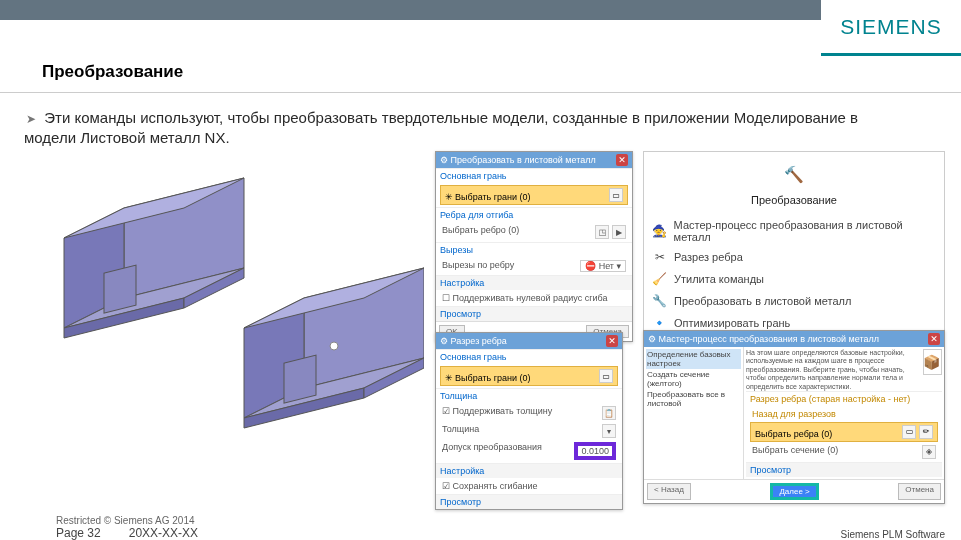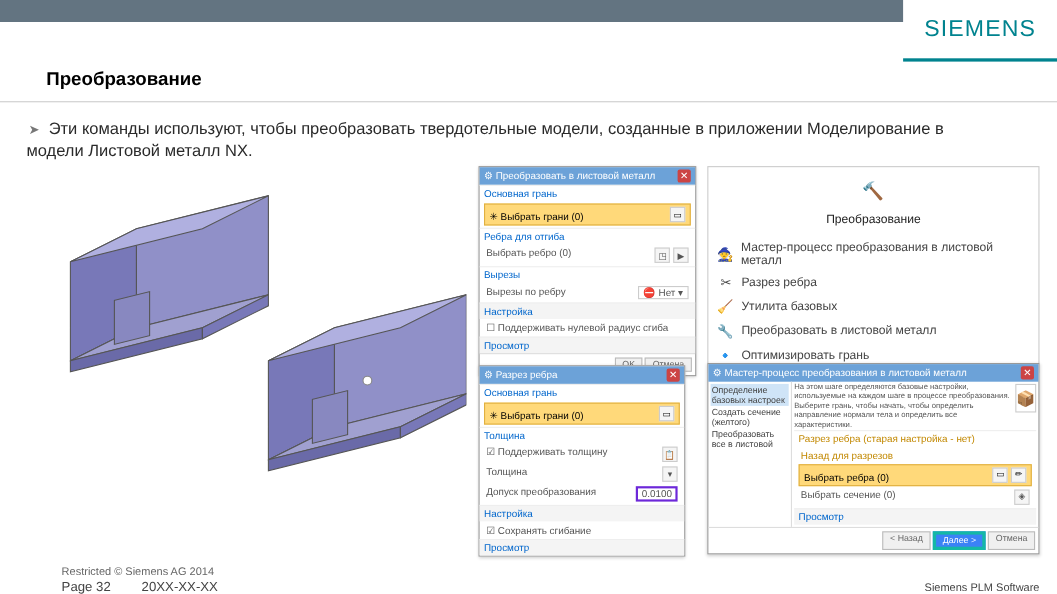--- a/index.html
+++ b/index.html
@@ -12,21 +12,21 @@
 .body-text{position:absolute;top:108px;left:24px;width:870px;font-size:15px;color:#2a2a2a;line-height:1.35}
 .arrow{color:#777;font-size:12px;margin-left:2px;margin-right:4px}
 .models{position:absolute;top:168px;left:24px;width:400px;height:275px}
 .models svg{width:100%;height:100%}
 .dlg{position:absolute;background:#fff;border:1px solid #999;box-shadow:0 1px 3px rgba(0,0,0,.2);font-size:9px}
 .dlg .titlebar{background:#6ca2d8;color:#fff;padding:2px 4px;display:flex;justify-content:space-between;align-items:center;font-size:9px}
 .dlg .titlebar .x{background:#c44;color:#fff;width:12px;height:12px;display:flex;align-items:center;justify-content:center;font-size:9px;border-radius:2px}
 .dlg .sec{padding:2px 4px;color:#0066cc;font-size:9px;border-top:1px solid #eee}
 .dlg .field{background:#ffd97a;margin:2px 4px;padding:2px 4px;display:flex;justify-content:space-between;align-items:flex-end;border:1px solid #e0b040}
 .dlg .row{margin:2px 4px;padding:1px 2px;display:flex;justify-content:space-between;color:#555}
-.dlg .btns{display:flex;gap:2px;padding:3px;border-top:1px solid #ddd;justify-content:flex-end}
+.dlg .btns{display:flex;gap:2px;padding:3px;border-top:1px solid #ddd;justify-content:space-between}
 .dlg .btn{background:#f0f0f0;border:1px solid #bbb;padding:1px 6px;font-size:8px;color:#666}
 .dlg .dkbtn{background:#3b82f6;color:#fff;border:3px solid #14b8a6;padding:1px 6px;font-size:8px}
 .icb{width:14px;height:14px;background:#f5f5f5;border:1px solid #ccc;display:inline-flex;align-items:center;justify-content:center;font-size:8px}
 .d1{top:151px;left:435px;width:198px}
 .d2{top:332px;left:435px;width:188px}
 .d3{top:330px;left:643px;width:302px}
 .menu{position:absolute;top:151px;left:643px;width:302px;background:#fff;border:1px solid #ccc;padding:4px}
 .menu .hdr{text-align:center;font-size:11px;margin:6px 0 10px;color:#222}
 .menu .item{display:flex;align-items:center;gap:6px;padding:3px 4px;font-size:11px;color:#444}
 .menu .icon{width:16px;height:16px;display:flex;align-items:center;justify-content:center;font-size:12px}
@@ -122,21 +122,21 @@
   <div class="row">
       <span>☑ <span>Поддерживать толщину</span></span>
       <span class="icb">📋</span>
     </div>
   <div class="row">
       <span>Толщина</span>
       <span class="icb">▾</span>
     </div>
   <div class="row">
       <span>Допуск преобразования</span>
-      <span style="border:2px solid #6d28d9;padding:0 3px">0.0100</span>
+      <span style="border:4px solid #6d28d9;padding:0 3px">0.0100</span>
     </div>
   <div class="sec greyrow">Настройка</div>
   <div class="row">
       <span>☑ <span>Сохранять сгибание</span></span>
     </div>
   <div class="sec greyrow">Просмотр</div>
 </div>
 
 <div class="menu">
   <div class="big-icon">🔨</div>
@@ -144,39 +144,39 @@
   <div class="item">
       <span class="icon">🧙</span>
       <span>Мастер-процесс преобразования в листовой металл</span>
     </div>
   <div class="item">
       <span class="icon">✂</span>
       <span>Разрез ребра</span>
     </div>
   <div class="item">
       <span class="icon">🧹</span>
-      <span>Утилита базовых</span>
+      <span>Утилита команды</span>
     </div>
   <div class="item">
       <span class="icon">🔧</span>
       <span>Преобразовать в листовой металл</span>
     </div>
   <div class="item">
       <span class="icon">🔹</span>
       <span>Оптимизировать грань</span>
     </div>
 </div>
 
 <div class="dlg d3">
   <div class="titlebar">
     <span>⚙ <span>Мастер-процесс преобразования в листовой металл</span></span>
       <span class="x">✕</span>
   </div>
   <div style="display:flex">
-    <div style="width:76px;border-right:1px solid #ddd;padding:2px;font-size:8px;color:#444">
+    <div style="width:100px;border-right:1px solid #ddd;padding:2px;font-size:8px;color:#444">
       <div style="background:#cfe4f7;padding:1px">Определение базовых настроек</div>
       <div style="padding:1px">Создать сечение (желтого)</div>
       <div style="padding:1px">Преобразовать все в листовой</div>
     </div>
     <div style="flex:1;padding:2px">
       <div style="display:flex;gap:4px;align-items:flex-start">
         <div style="font-size:7px;color:#555;line-height:1.2">На этом шаге определяются базовые настройки, используемые на каждом шаге в процессе преобразования. Выберите грань, чтобы начать, чтобы определить направление нормали тела и определить все характеристики.</div>
         <div style="width:26px;height:26px;border:1px solid #ccc;display:flex;align-items:center;justify-content:center;font-size:14px">📦</div>
       </div>
       <div class="sec" style="color:#c28800">Разрез ребра (старая настройка - нет)</div>

